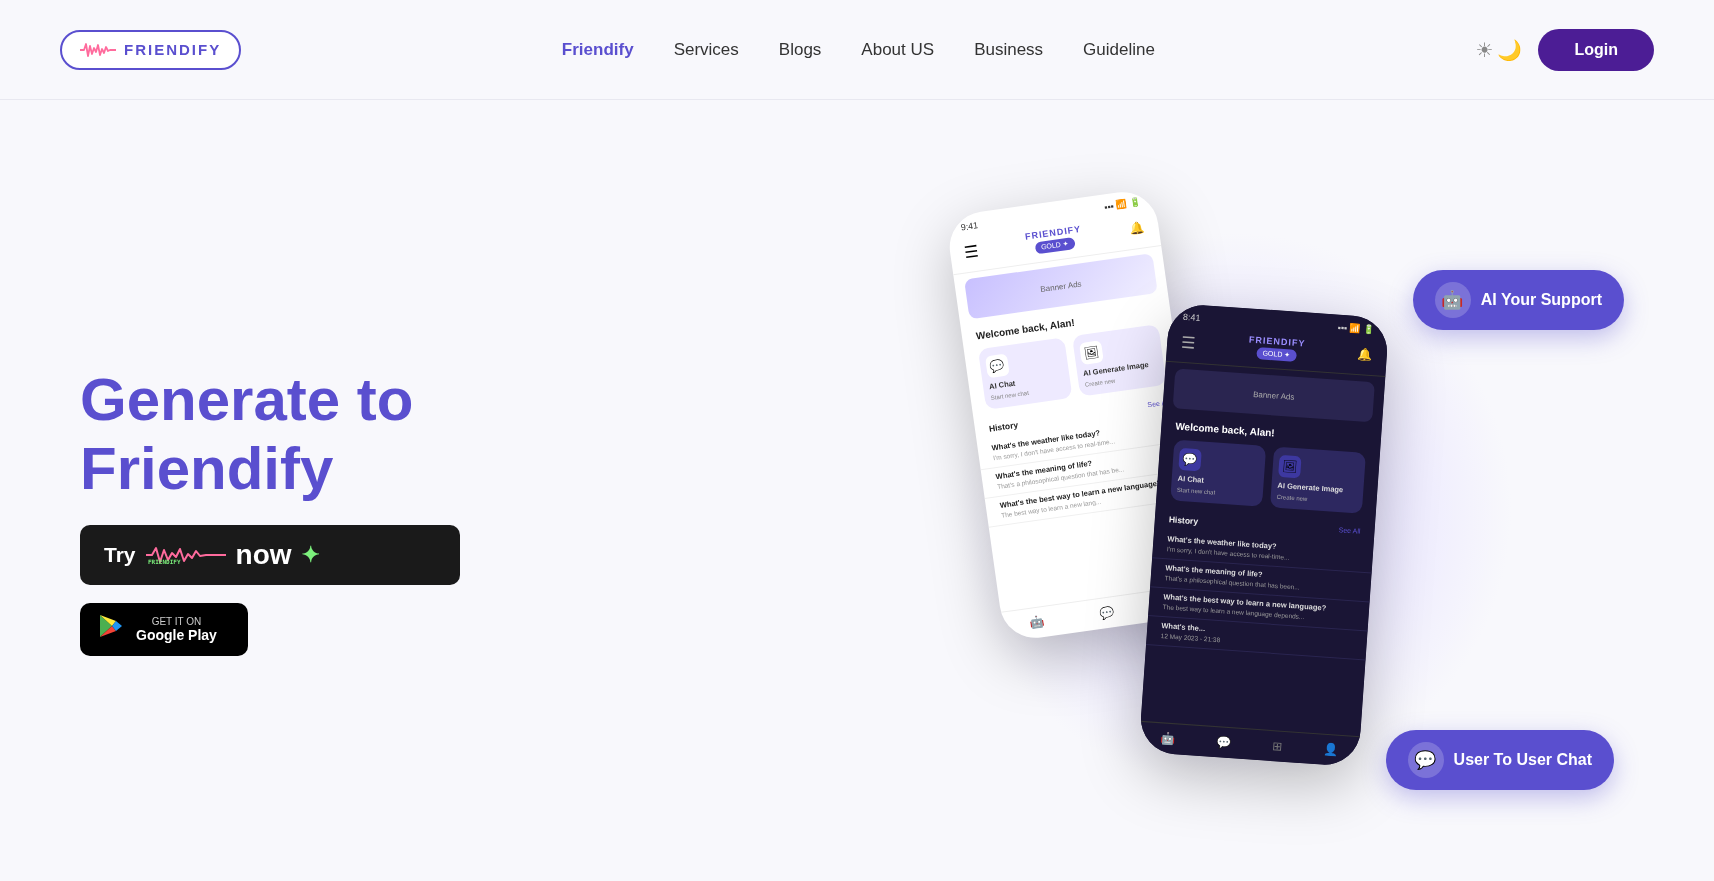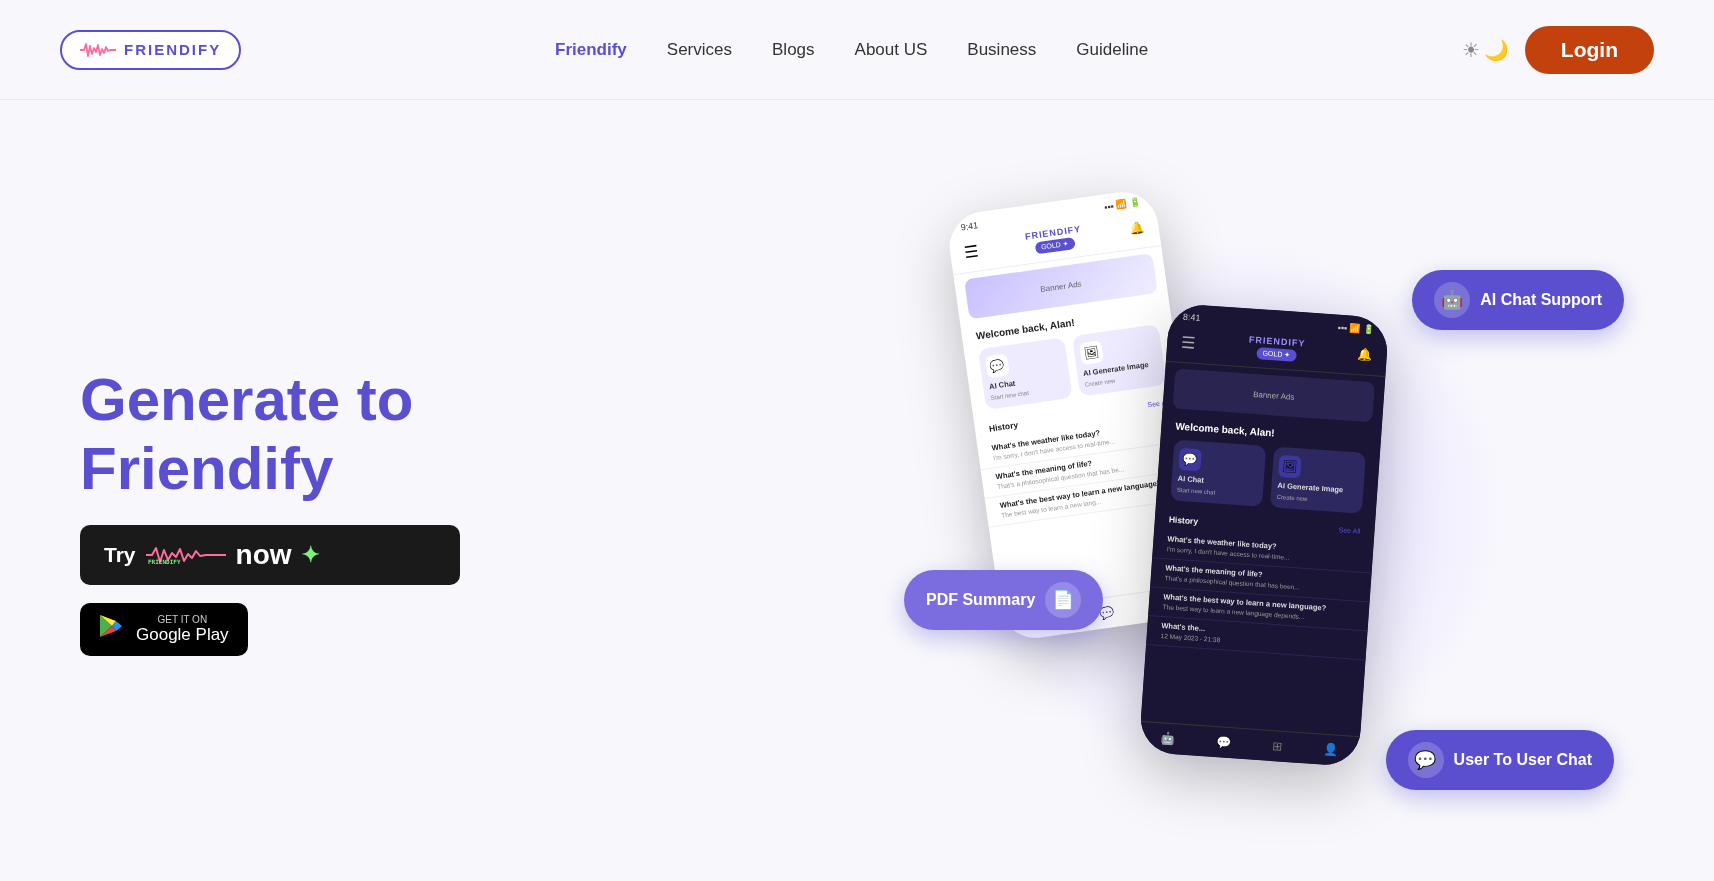--- a/index.html
+++ b/index.html
@@ -66,26 +66,26 @@
       display: flex;
       align-items: center;
       gap: 4px;
     }
     .theme-icon {
       font-size: 20px;
       color: #888;
       cursor: pointer;
     }
     .login-btn {
-      background: #c2410c;
+      background: #4c1d95;
       color: #fff;
       border: none;
       border-radius: 25px;
       padding: 12px 36px;
-      font-size: 21px;
+      font-size: 16px;
       font-weight: 600;
       cursor: pointer;
     }
 
     
     .hero {
       display: flex;
       align-items: center;
       justify-content: space-between;
       padding: 40px 80px 0 80px;
@@ -149,21 +149,21 @@
       display: flex;
       align-items: center;
       gap: 12px;
       cursor: pointer;
       min-width: 168px;
       border: none;
     }
     .store-btn-icon { font-size: 28px; }
     .store-btn-text-block { display: flex; flex-direction: column; }
     .store-btn-small { font-size: 10px; color: #ccc; }
-    .store-btn-big { font-size: 17px; font-weight: 400; }
+    .store-btn-big { font-size: 14px; font-weight: 700; }
 
     
     .hero-right {
       position: relative;
       width: 760px;
       height: 720px;
       flex-shrink: 0;
     }
 
     
@@ -558,27 +558,23 @@
           <span class="phone-nav-item dark active">🤖</span>
           <span class="phone-nav-item dark">💬</span>
           <span class="phone-nav-item dark">⊞</span>
           <span class="phone-nav-item dark">👤</span>
         </div>
       </div>
     </div>
 
     <div class="float-badge ai-badge">
       <div class="float-badge-icon">🤖</div>
-      <span>AI Chat Support</span>
-    </div>
-
-    <div class="float-badge pdf-badge">
-      <span>PDF Summary</span>
-      <div class="float-badge-icon">📄</div>
-    </div>
+      <span>AI Your Support</span>
+    </div>
+
 
     <div class="float-badge user-badge">
       <div class="float-badge-icon">💬</div>
       <span>User To User Chat</span>
     </div>
 
   </div>
 </section>
 
 </body></html>

